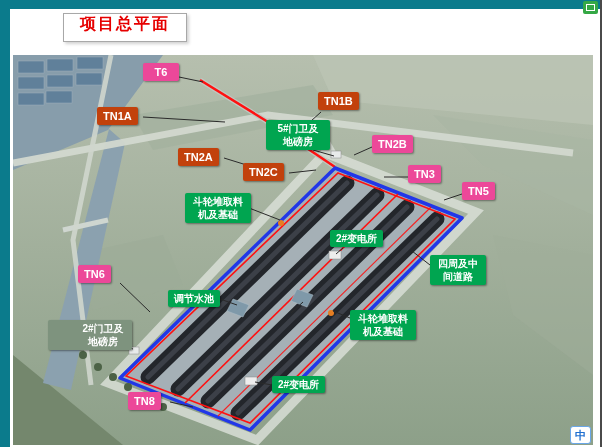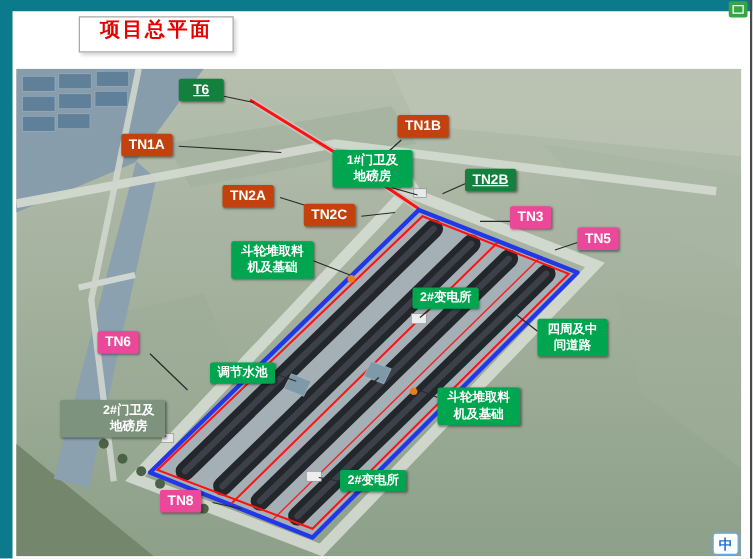--- a/index.html
+++ b/index.html
@@ -26,21 +26,21 @@
   #photo { position:absolute; left:13px; top:55px; width:580px; height:390px; }
   #photo svg { display:block; width:100%; height:100%; }
 
   .map-label {
     position:absolute; color:#fff; font-weight:bold; font-size:11px; line-height:1.3;
     padding:2px 6px; border-radius:2px; text-align:center; white-space:pre-line;
     box-shadow:1px 1px 2px rgba(0,0,0,.4);
   }
   .lbl-cn      { font-size:10px; }
   .lbl-orange  { background:#c2410c; }
-  .lbl-blue    { background:#15803d;text-decoration:underline; }
+  .lbl-blue    { background:#ec4899; }
   .lbl-magenta { background:#ec4899; }
   .lbl-green   { background:#00a550; }
   .lbl-sage    { background:#7e937e;padding-left:32px; }
 
   .screen-icon {
     position:absolute; left:583px; top:1px; width:15px; height:13px;
     background:#35a845; border-radius:2px; display:flex; align-items:center; justify-content:center;
   }
   .screen-icon-inner { display:block; width:7px; height:5px; border:1.5px solid #fff; }
 
@@ -173,21 +173,21 @@
         <line x1="87" y1="283" x2="120" y2="294"></line>
         <line x1="259" y1="330" x2="242" y2="327"></line>
         <line x1="157" y1="347" x2="180" y2="352"></line>
       </g>
     </svg>
   </div>
 
   <div class="map-label lbl-blue" style="left:143px;top:63px;min-width:24px">T6</div>
   <div class="map-label lbl-orange" style="left:97px;top:107px">TN1A</div>
   <div class="map-label lbl-orange" style="left:318px;top:92px">TN1B</div>
-  <div class="map-label lbl-green lbl-cn" style="left:266px;top:120px;width:52px">1#门卫及
+  <div class="map-label lbl-green lbl-cn" style="left:266px;top:120px;width:52px">5#门卫及
 地磅房</div>
   <div class="map-label lbl-orange" style="left:178px;top:148px">TN2A</div>
   <div class="map-label lbl-blue" style="left:372px;top:135px">TN2B</div>
   <div class="map-label lbl-orange" style="left:243px;top:163px">TN2C</div>
   <div class="map-label lbl-magenta" style="left:408px;top:165px">TN3</div>
   <div class="map-label lbl-magenta" style="left:462px;top:182px">TN5</div>
   <div class="map-label lbl-green lbl-cn" style="left:185px;top:193px;width:54px">斗轮堆取料
 机及基础</div>
   <div class="map-label lbl-green lbl-cn" style="left:330px;top:230px">2#变电所</div>
   <div class="map-label lbl-green lbl-cn" style="left:430px;top:255px;width:44px">四周及中

